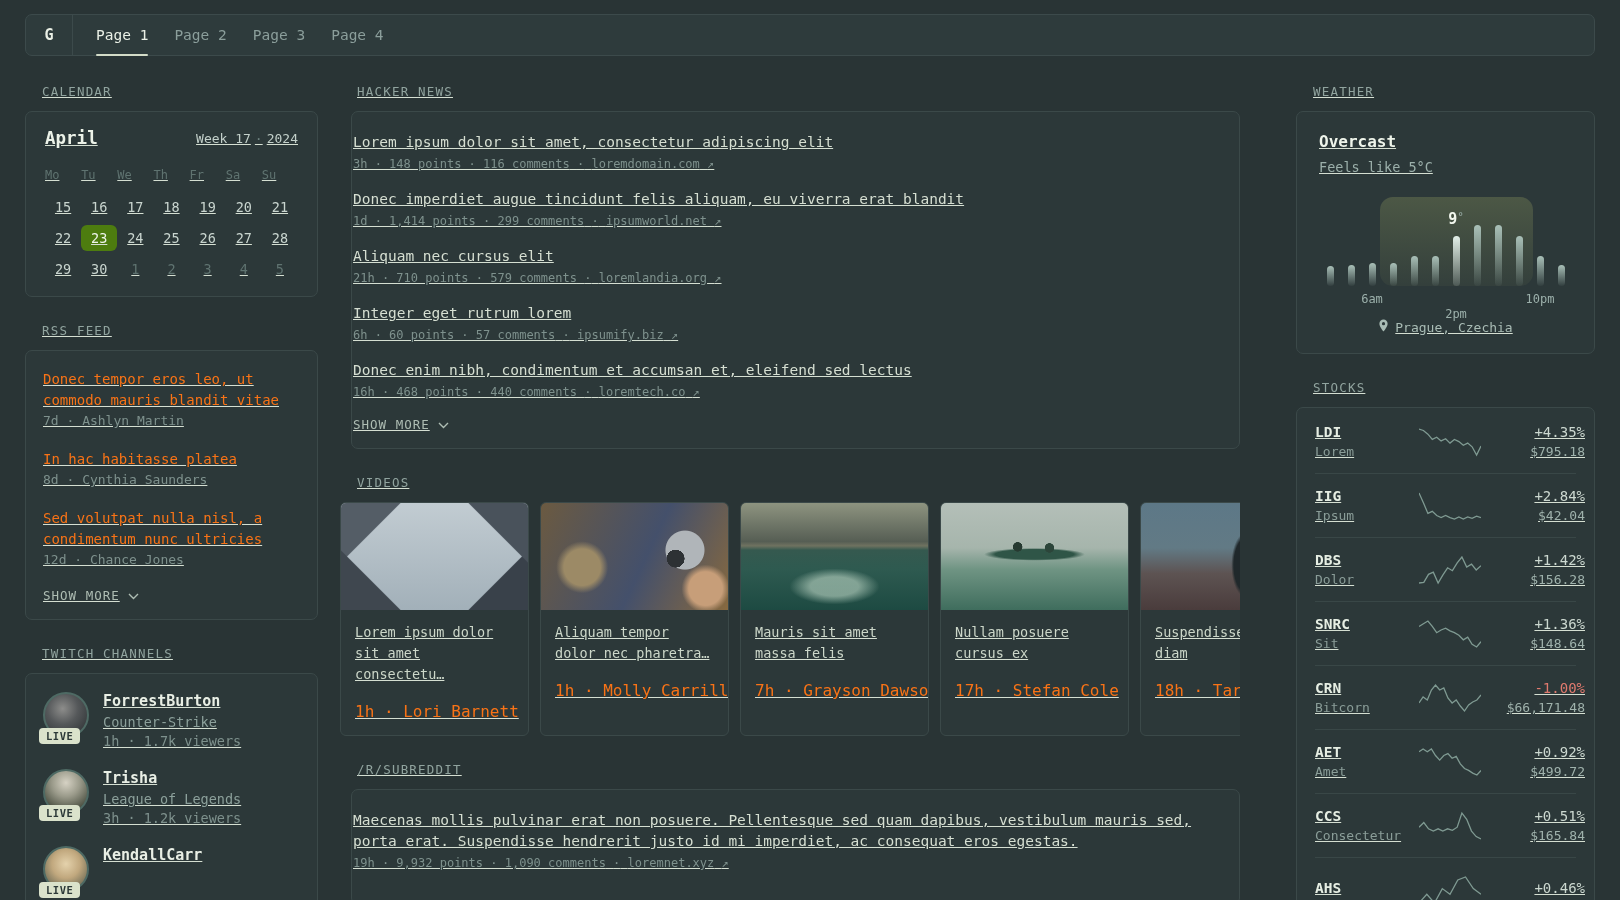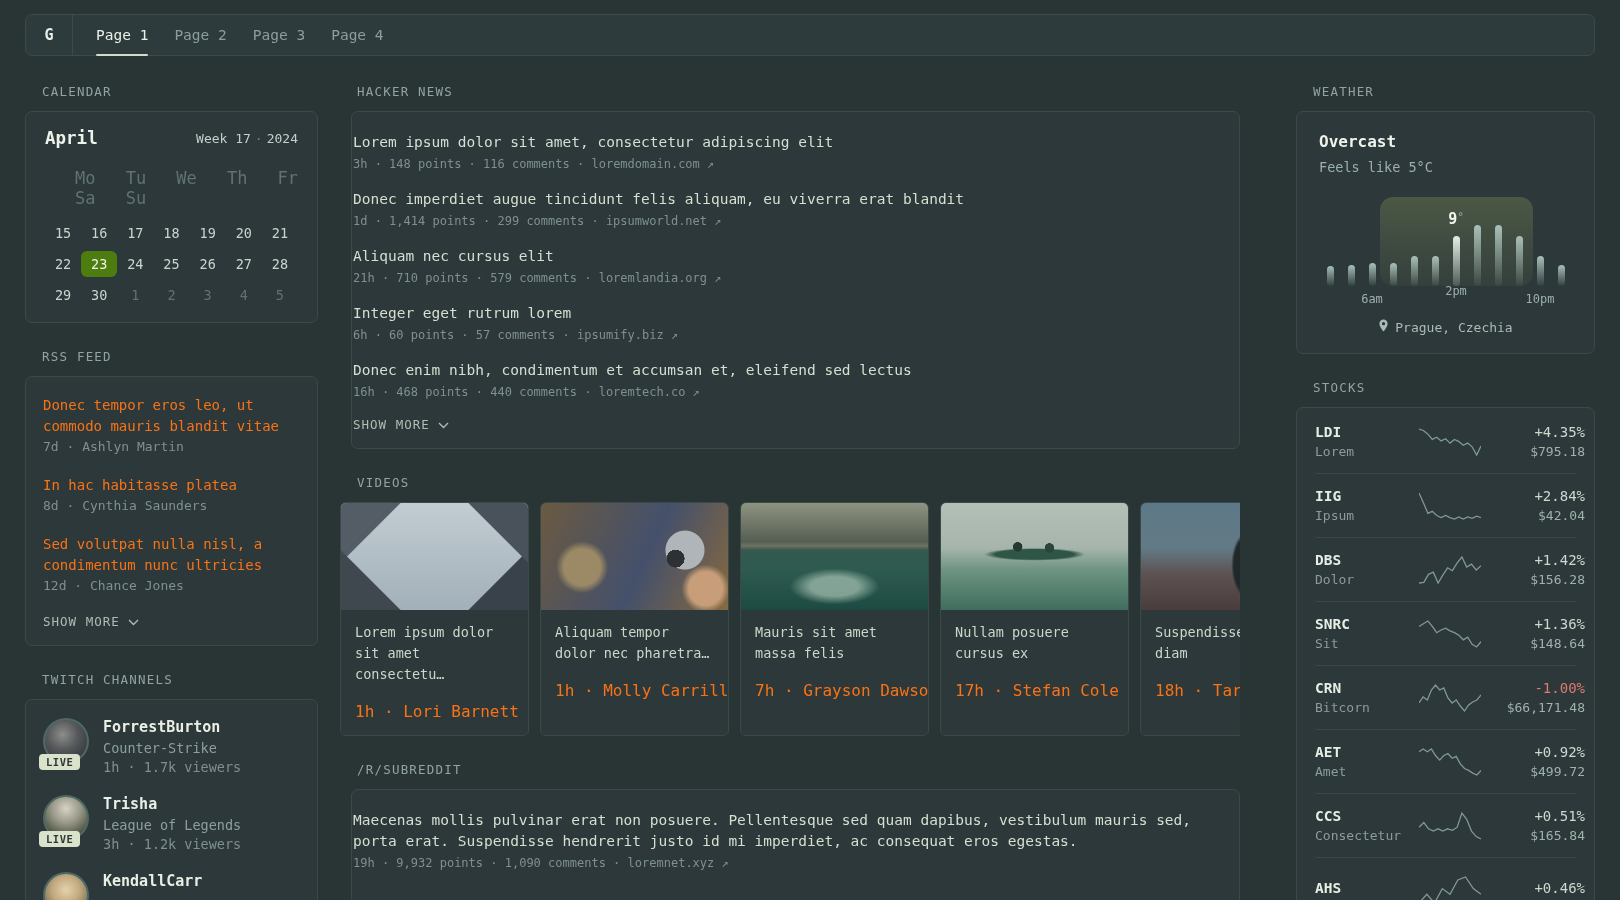--- a/index.html
+++ b/index.html
@@ -14,32 +14,32 @@
   .nav-tabs{display:flex;margin-left:23px;gap:26px;}
   .tab{position:relative;display:flex;align-items:center;font-size:14.5px;color:#8b9e9b;cursor:pointer;}
   .tab.active{color:#eaf0e6;}
   .tab.active::after{content:"";position:absolute;left:0;right:0;bottom:-1px;height:2px;background:#d3dcc8;border-radius:1px;}
 
   
   .col{position:absolute;top:84px;}
   .col-left{left:25px;width:293px;}
   .col-mid{left:340px;width:900px;}
   .col-right{left:1296px;width:299px;}
-  .section{margin-bottom:26px;}
+  .section{margin-bottom:26px;text-decoration:underline;}
   .sec-label{font-size:12.5px;letter-spacing:1.2px;color:#91a49f;margin:0 0 12px 17px;white-space:nowrap;}
   .card{box-sizing:border-box;border:1px solid #3b4949;border-radius:7px;background:#2c3839;}
 
   
   .cal{padding:16px 19px 14px;}
   .cal-head{display:flex;justify-content:space-between;align-items:center;}
   .cal-month{font-size:17.5px;font-weight:bold;color:#ecf2e8;}
   .cal-week{font-size:13px;color:#c3d0ca;}
   .cal-week .dot{color:#6f8380;margin:0 4px;}
-  .cal-weekdays{display:grid;grid-template-columns:repeat(5,1fr);margin-top:20px;
-                font-size:17px;color:#5f7370;text-align:right;}
+  .cal-weekdays{display:grid;grid-template-columns:repeat(7,1fr);margin-top:20px;
+                font-size:12px;color:#5f7370;text-align:left;}
   .cal-days{display:grid;grid-template-columns:repeat(7,1fr);row-gap:5px;margin-top:12px;
             font-size:13.5px;color:#c9d5cf;text-align:center;}
   .cal-day{height:26px;line-height:26px;border-radius:6px;}
   .cal-day.dim{color:#5f7370;}
   .cal-day.selected{background:#4d7c0f;color:#eef4ea;}
 
   
   .pad{padding:18px 17px 16px;}
   .feed-item{margin-bottom:21px;cursor:pointer;}
   .feed-title{font-size:14px;line-height:21px;color:#f97316;}
@@ -358,21 +358,21 @@
             <div class="w-bar" style="left: 91px; top: 65px; height: 30px;"></div>
             <div class="w-bar" style="left: 112px; top: 65px; height: 30px;"></div>
             <div class="w-bar cur" style="left: 133px; top: 45px; height: 50px;"></div>
             <div class="w-bar" style="left: 154px; top: 34px; height: 61px;"></div>
             <div class="w-bar" style="left: 175px; top: 34px; height: 61px;"></div>
             <div class="w-bar" style="left: 196px; top: 45px; height: 50px;"></div>
             <div class="w-bar" style="left: 217px; top: 65px; height: 30px;"></div>
             <div class="w-bar" style="left: 238px; top: 74px; height: 21px;"></div>
             <div class="w-temp" style="left: 136.5px; top: 19px;"><span>9</span><span class="deg">°</span></div>
             <div class="w-hour" style="left: 52.5px; top: 101px;">6am</div>
-            <div class="w-hour" style="left: 136.5px; top: 93px;">2pm</div>
+            <div class="w-hour" style="left: 136.5px; top: 116px;">2pm</div>
             <div class="w-hour" style="left: 220.5px; top: 101px;">10pm</div>
           </div>
         <div class="w-loc">
           <span><svg width="11" height="13" viewBox="0 0 24 28">
                 <path d="M12 1C6.9 1 3 5 3 10c0 6.6 9 17 9 17s9-10.4 9-17c0-5-3.9-9-9-9zm0 12.5A3.5 3.5 0 1 1 12 6.5a3.5 3.5 0 0 1 0 7z" fill="#a9bcb5"></path>
               </svg></span>
           <span>Prague, Czechia</span>
         </div>
       </div>
     </div>

